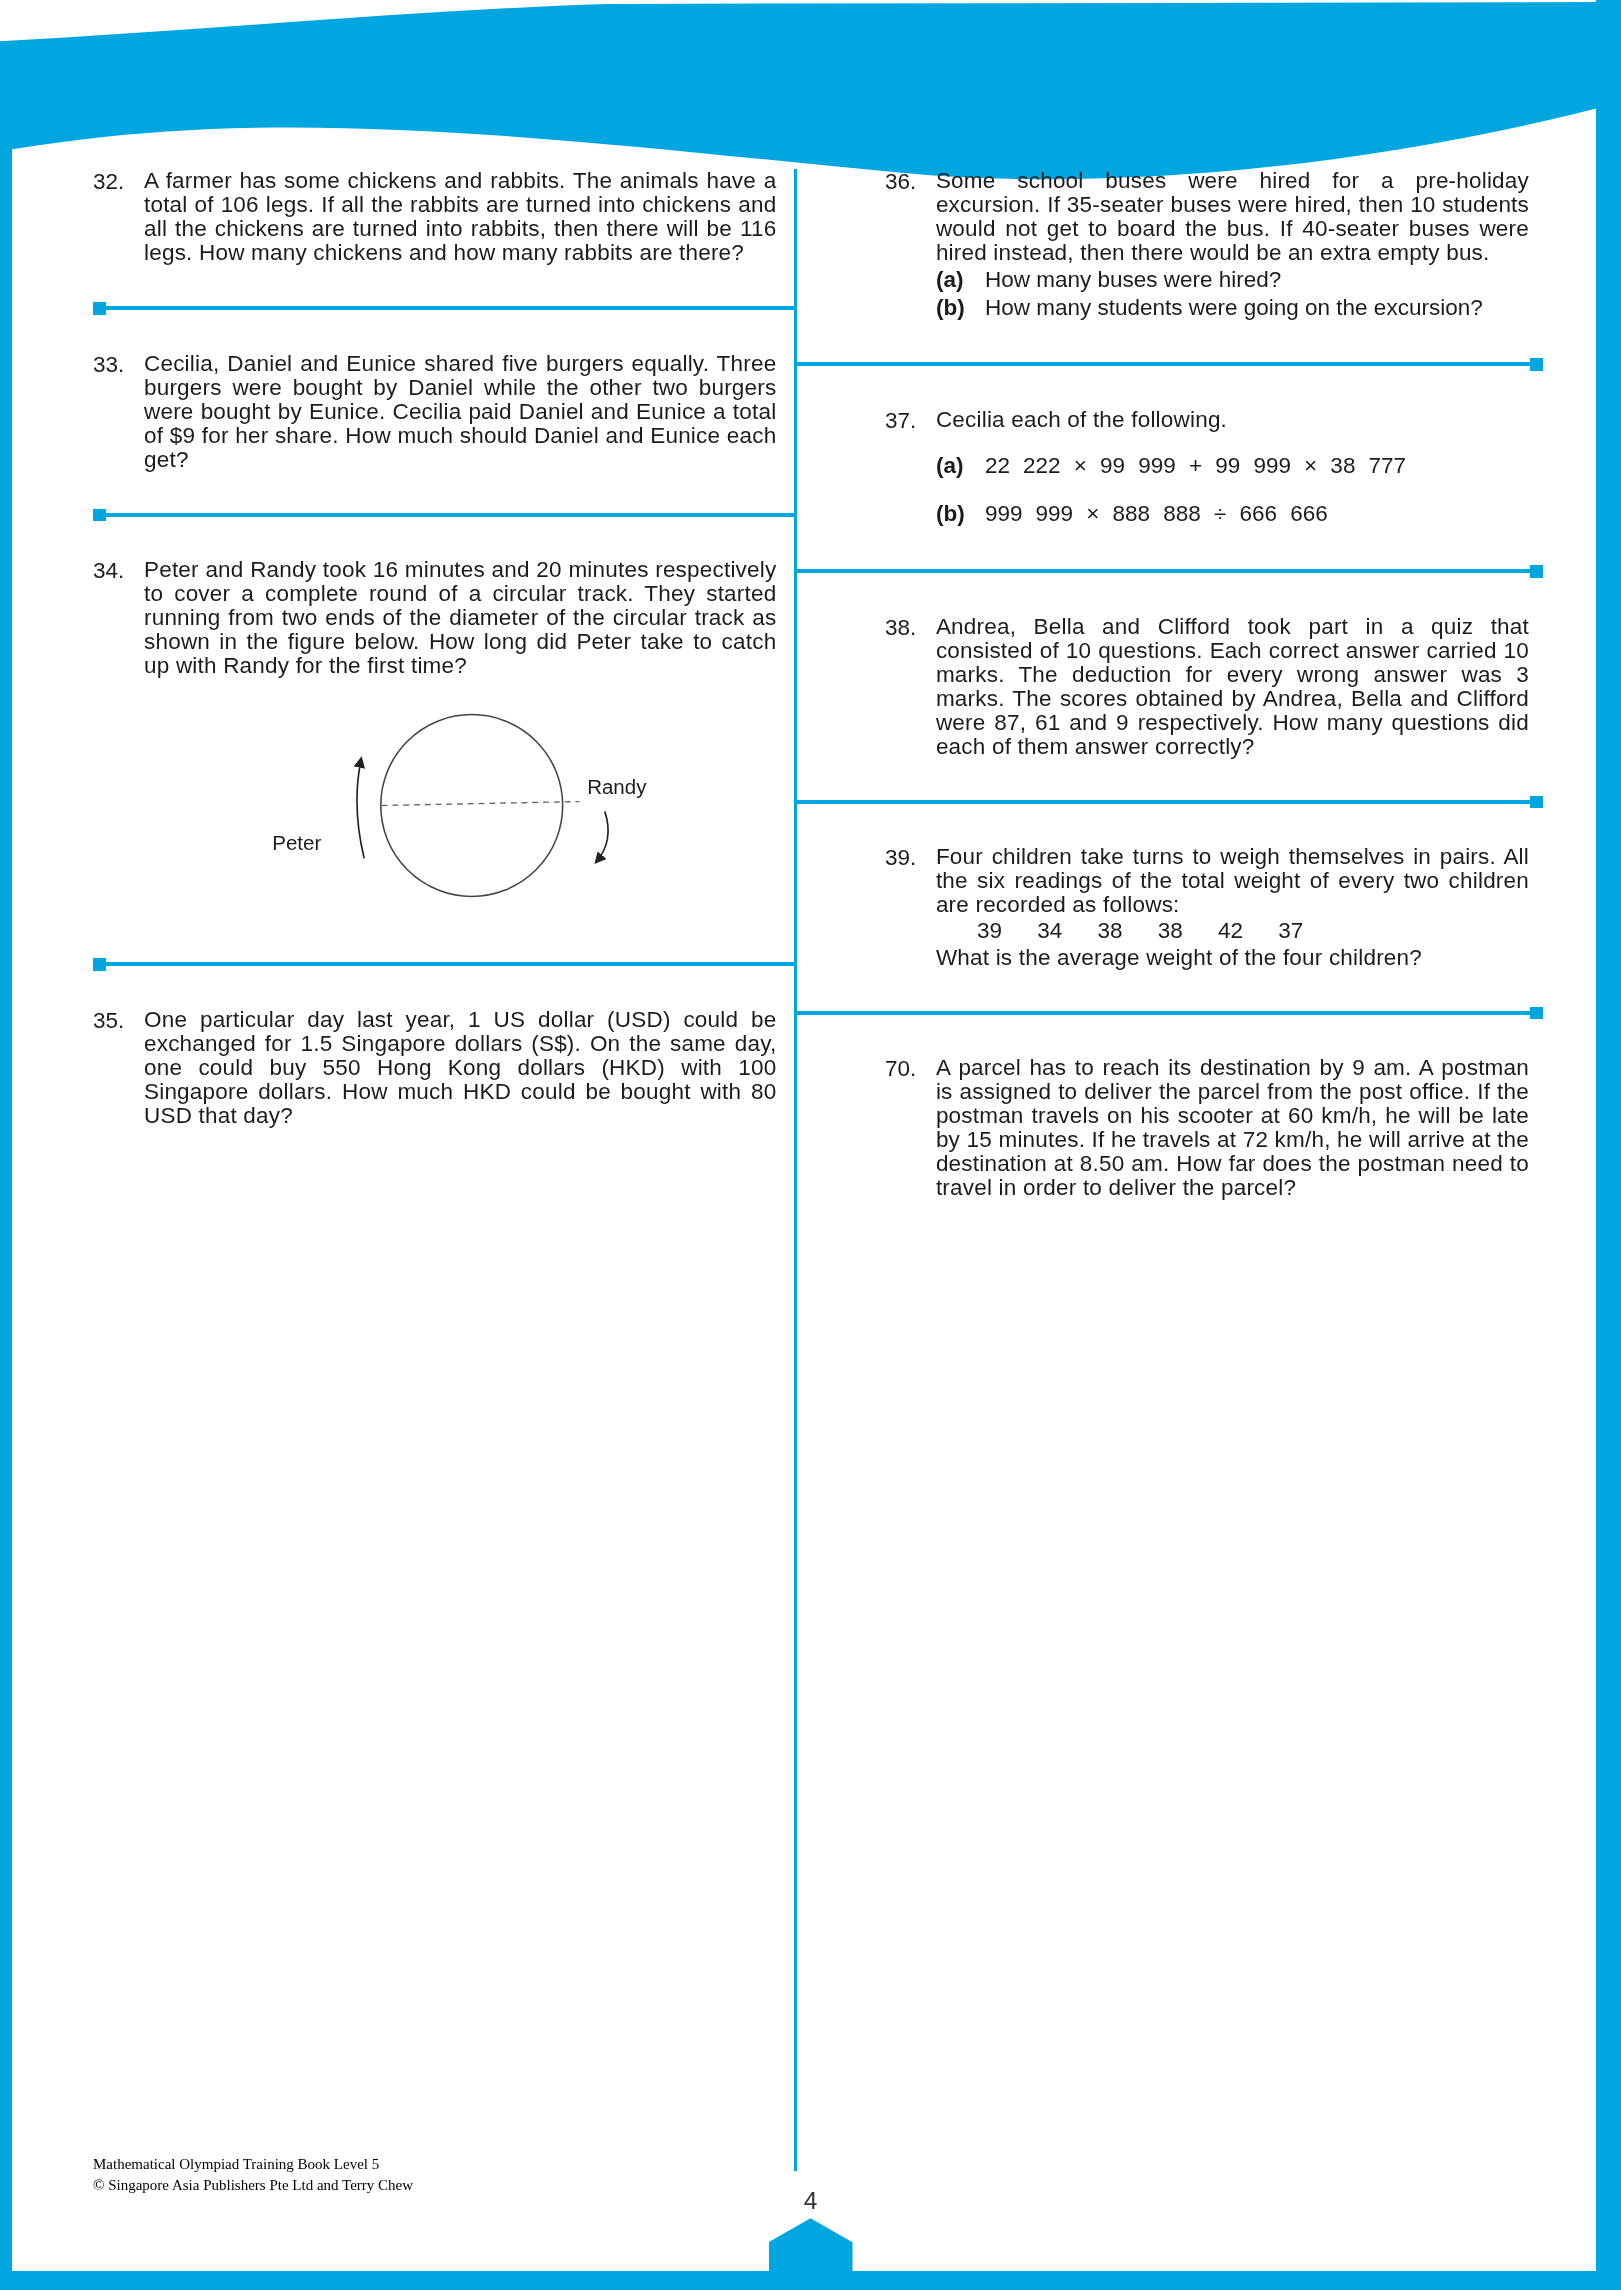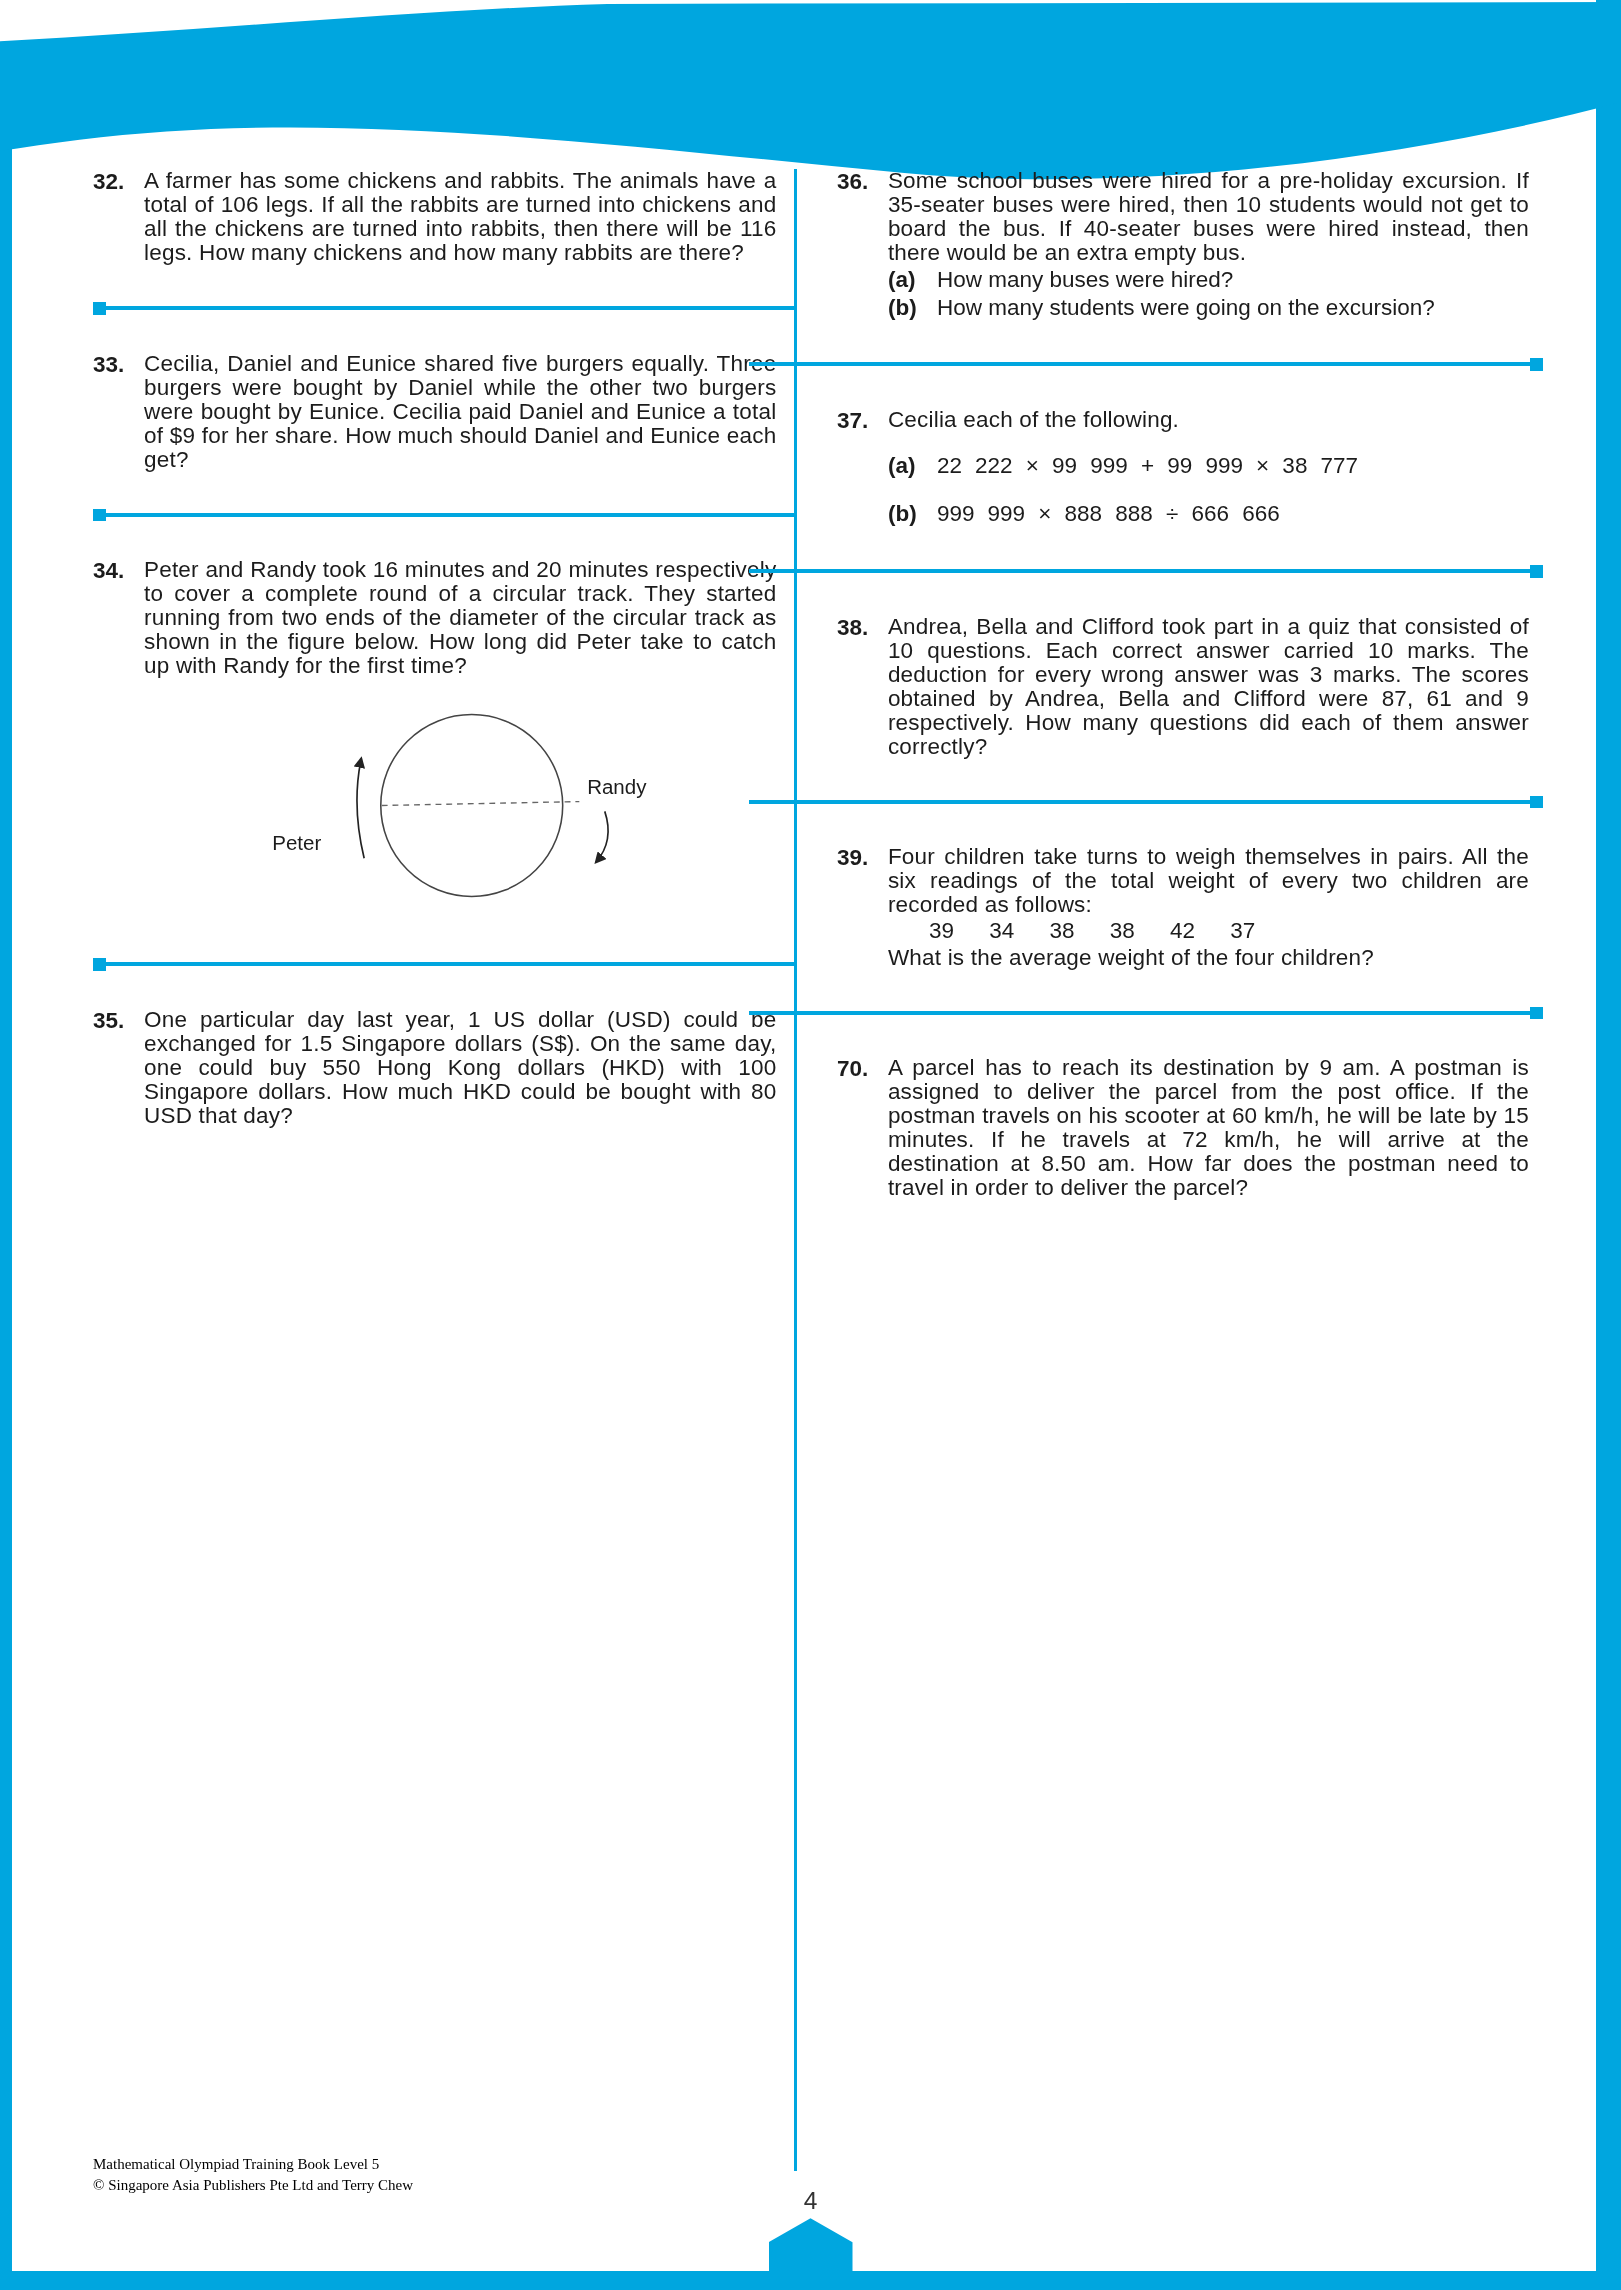--- a/index.html
+++ b/index.html
@@ -28,25 +28,25 @@
 
   
   .content {
     position:relative; z-index:3;
     display:flex; align-items:stretch;
     padding:169px 63px 0 93px;
     min-height:2171px;
   }
   .col-left  { width:701px; padding-right:17.6px; }
   .vrule     { width:2.9px; background:var(--accent); flex-shrink:0; }
-  .col-right { flex:1; padding-left:40px; padding-right:29px; }
+  .col-right { flex:1; padding-left:88px; padding-right:29px; }
 
   
   .problem { display:flex; }
-  .pnum  { width:51px; flex-shrink:0; font-weight:bold; font-size:22.5px; line-height:26.5px; }
+  .pnum  { width:51px; flex-shrink:0; font-weight:normal; font-size:22.5px; line-height:26.5px; }
   .pbody { flex:1; min-width:0; }
   .ptext { font-size:22.5px; line-height:24px; text-align:justify; letter-spacing:0.2px; }
   .parts { margin-top:2px; }
   .part  { display:flex; margin-top:1px; }
   .plabel{ width:49px; flex-shrink:0; font-weight:bold; font-size:22.5px; line-height:26.5px; }
   .parttext { flex:1; font-size:22.5px; line-height:26.5px; }
   .math  { word-spacing:6.9px; }
   .part.spaced { margin-top:21.6px; }
   .weights { font-size:22.5px; line-height:26.5px; word-spacing:29px; margin:1px 0 1px 41px; }
 

